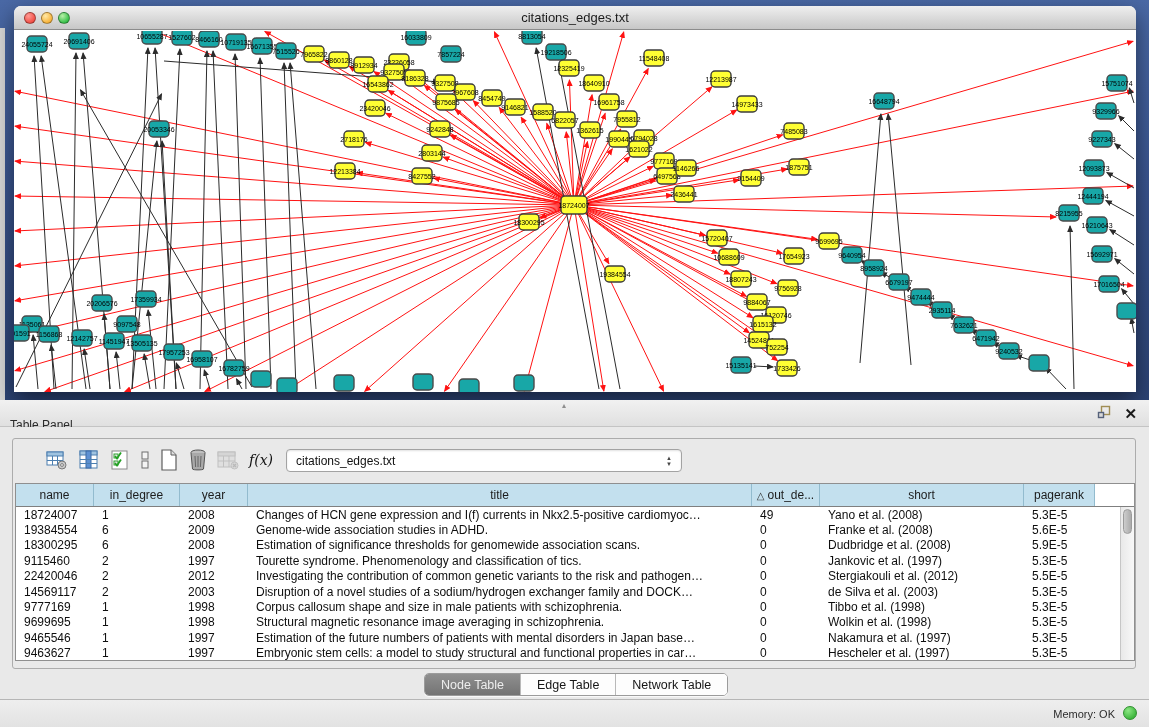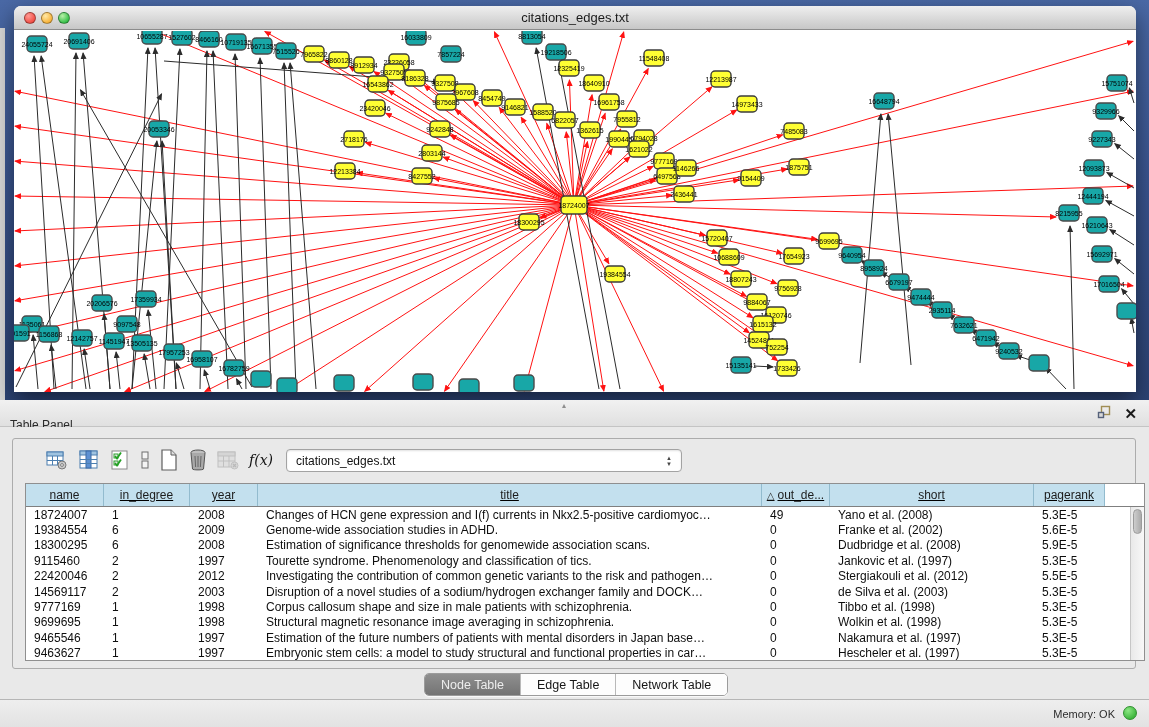--- a/index.html
+++ b/index.html
@@ -45,22 +45,22 @@
   .tb-icon.disabled { opacity:0.45; }
   .fx-label { font-family:"DejaVu Serif", serif; font-style:italic; font-size:14px; color:#111; }
 
   .combo { position:absolute; left:273px; top:4px; width:396px; height:23px; background:#FFFFFF;
     border:1px solid #A3A3A3; border-radius:4px; box-shadow:inset 0 1px 2px rgba(0,0,0,0.12); }
   .combo-value { position:absolute; left:9px; top:4px; font-size:12px; color:#111; }
   .combo-stepper { position:absolute; right:6px; top:2px; width:12px; height:18px;
     display:flex; flex-direction:column; align-items:center; justify-content:center; color:#444; }
   .combo-stepper span { font-size:6px; line-height:6px; }
 
-  .tbl { position:absolute; left:12px; top:44px; width:1120px; height:178px;
-    background:#FFFFFF; border:1px solid #8F8F8F;text-decoration:underline; }
+  .tbl { position:absolute; left:2px; top:44px; width:1120px; height:178px;
+    background:#FFFFFF; border:1px solid #8F8F8F; }
   .thead { display:flex; height:23px; background:#C3E0EE; border-bottom:1px solid #7F7F7F; }
   .th { height:100%; border-right:1px solid #92BBCE; font-size:12px; color:#1C1C1C;
     display:flex; align-items:center; justify-content:center; gap:3px; overflow:hidden; white-space:nowrap; }
   .th .sort-icon { font-size:10px; color:#333; }
   .th-filler { flex:1; background:#FFFFFF; border-right:none; }
   .tbody { position:absolute; left:0; top:23px; right:14px; bottom:0; overflow:hidden; }
   .tr { display:flex; height:15.4px; background:#FFFFFF; }
   .td { height:100%; font-size:12px; color:#0E0E0E; padding:0 0 0 8px; overflow:hidden;
     white-space:nowrap; display:flex; align-items:center; }
   .vscroll { position:absolute; right:0; top:23px; bottom:0; width:14px;
@@ -577,21 +577,21 @@
               <div class="td" style="width: 68px;">49</div>
               <div class="td" style="width: 204px;">Yano et al. (2008)</div>
               <div class="td" style="width: 71px;">5.3E-5</div>
             </div>
             <div class="tr">
               <div class="td" style="width: 78px;">19384554</div>
               <div class="td" style="width: 86px;">6</div>
               <div class="td" style="width: 68px;">2009</div>
               <div class="td" style="width: 504px;">Genome-wide association studies in ADHD.</div>
               <div class="td" style="width: 68px;">0</div>
-              <div class="td" style="width: 204px;">Franke et al. (2002)</div>
+              <div class="td" style="width: 204px;">Franke et al. (2008)</div>
               <div class="td" style="width: 71px;">5.6E-5</div>
             </div>
             <div class="tr">
               <div class="td" style="width: 78px;">18300295</div>
               <div class="td" style="width: 86px;">6</div>
               <div class="td" style="width: 68px;">2008</div>
               <div class="td" style="width: 504px;">Estimation of significance thresholds for genomewide association scans.</div>
               <div class="td" style="width: 68px;">0</div>
               <div class="td" style="width: 204px; text-align: right;">Dudbridge et al. (2008)</div>
               <div class="td" style="width: 71px;">5.9E-5</div>

